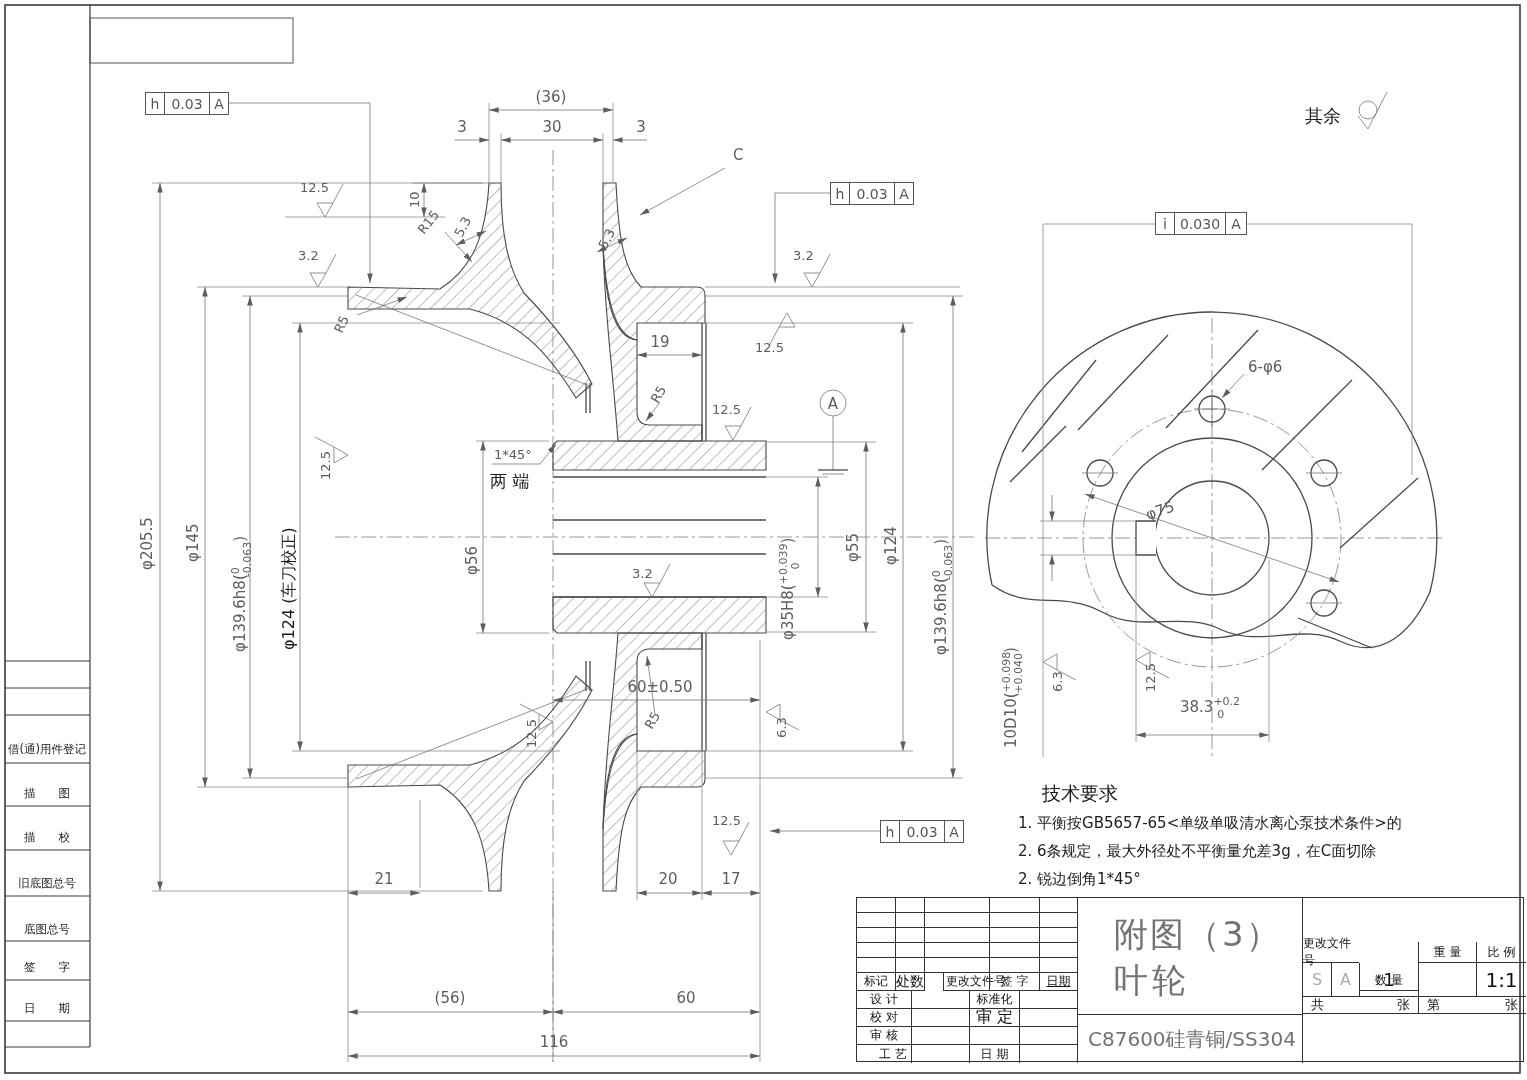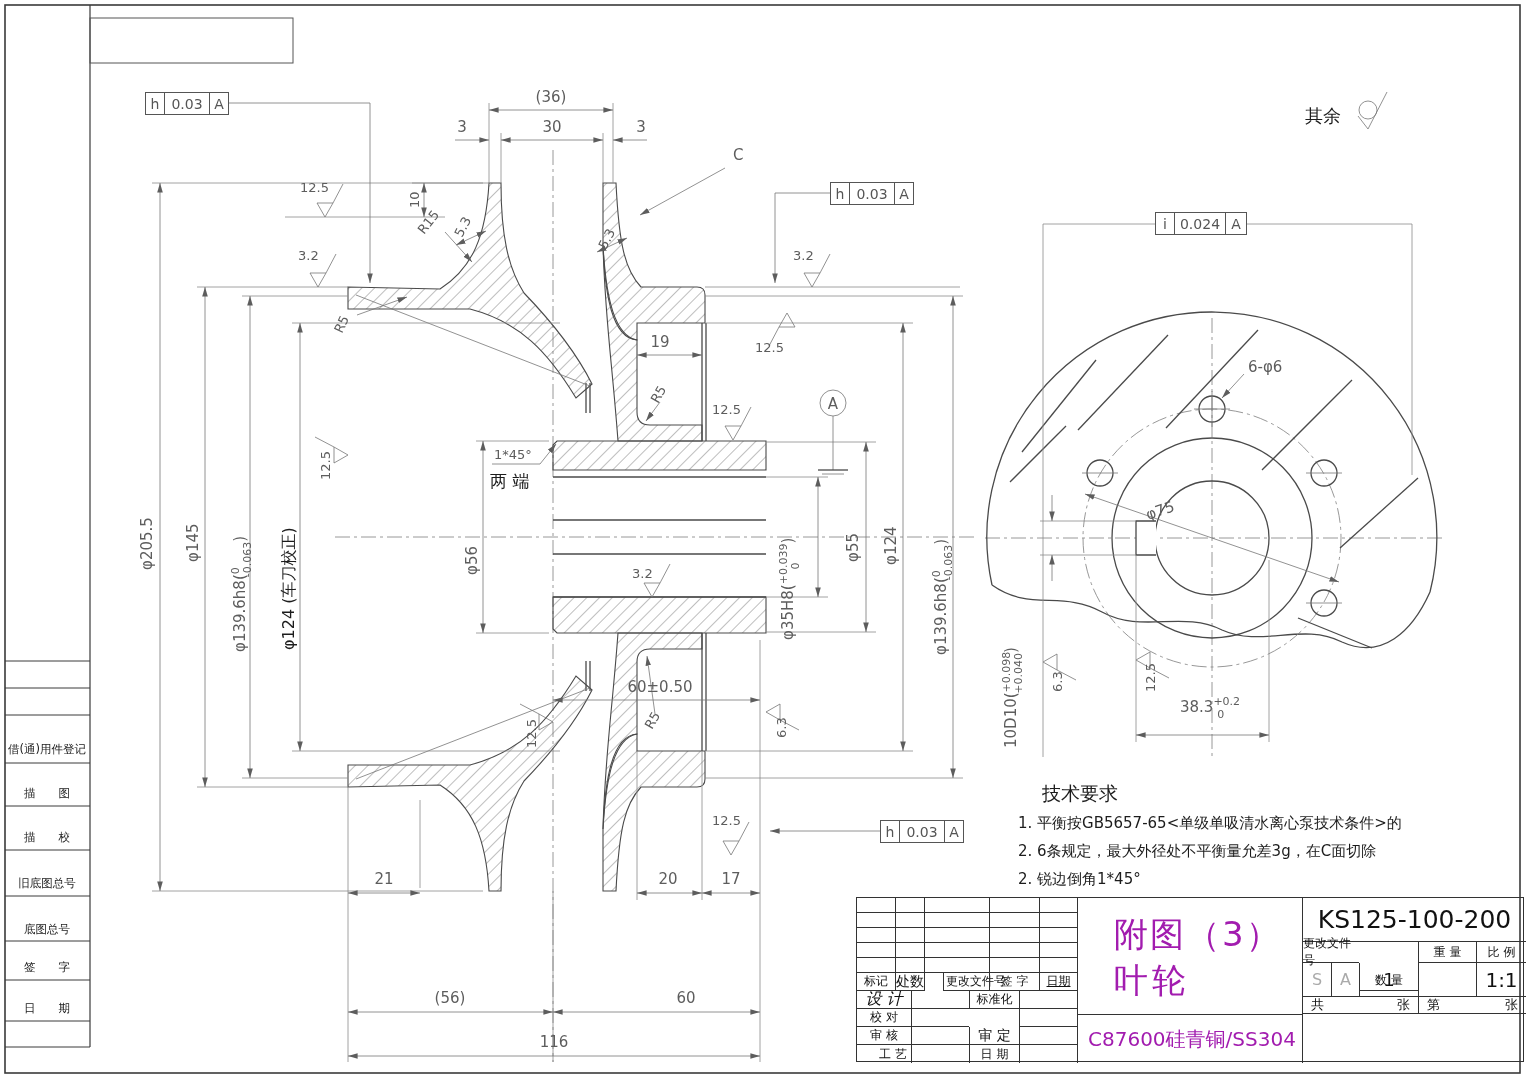--- a/index.html
+++ b/index.html
@@ -11,21 +11,21 @@
   .thin2{stroke:#8a8a8a;stroke-width:.8;fill:none;}
   .cl{stroke:#7d7d7d;stroke-width:.8;fill:none;stroke-dasharray:15 4 3 4;}
   .hatch{fill:url(#hp);stroke:#4a4a4a;stroke-width:1.1;}
   .dt{fill:#5d5d5d;font-size:15px;}
   .dts{fill:#5d5d5d;font-size:13px;}
   .ct{fill:#1c1c1c;}
   .fcf{position:absolute;display:flex;background:#fff;}
   .fcf span{border:1px solid #555;border-left:none;color:#555;font-size:14px;
             display:flex;align-items:center;justify-content:center;height:21px;}
   .fcf span:first-child{border-left:1px solid #555;}
-  .tb{position:absolute;color:#a21caf;}
+  .tb{position:absolute;color:#737373;}
   .tbx{position:absolute;border:1px solid #333;box-sizing:border-box;}
   .cell{position:absolute;display:flex;align-items:center;justify-content:center;
         color:#111;box-sizing:border-box;}
   .bl{border-left:1px solid #333;} .bb{border-bottom:1px solid #333;}
 </style>
 </head>
 <body>
 
 <div id="sheet">
 <svg width="1527" height="1080" viewBox="0 0 1527 1080">
@@ -382,68 +382,67 @@
       <span style="width:44px">0.03</span>
       <span style="width:18px">A</span>
 </div>
 <div class="fcf" style="left:880px;top:820px;">
   <span style="width:18px">h</span>
       <span style="width:44px">0.03</span>
       <span style="width:18px">A</span>
 </div>
 <div class="fcf" style="left:1155px;top:212px;">
   <span style="width:18px">i</span>
-      <span style="width:50px">0.024</span>
+      <span style="width:50px">0.030</span>
       <span style="width:20px">A</span>
 </div>
 
 <div class="tbx" style="left:856px;top:897px;width:668px;height:165px;border-width:1.5px;">
 
   <div style="position:absolute;left:0;top:0;width:220px;height:165px;">
     <div class="cell bb" style="left:0;top:0;width:220px;height:15px;"></div>
     <div class="cell bb" style="left:0;top:15px;width:220px;height:15px;"></div>
     <div class="cell bb" style="left:0;top:30px;width:220px;height:15px;"></div>
     <div class="cell bb" style="left:0;top:45px;width:220px;height:15px;"></div>
     <div class="cell bb" style="left:0;top:60px;width:220px;height:15px;"></div>
     <div style="position:absolute;left:38px;top:0;width:1px;height:93px;background:#333;"></div>
     <div style="position:absolute;left:67px;top:0;width:1px;height:93px;background:#333;"></div>
     <div style="position:absolute;left:132px;top:0;width:1px;height:93px;background:#333;"></div>
     <div style="position:absolute;left:182px;top:0;width:1px;height:93px;background:#333;"></div>
     <div class="cell bb" style="left:0;top:75px;width:38px;height:18px;font-size:12px;">标记</div>
     <div class="cell bb bl" style="left:38px;top:75px;width:29px;height:18px;font-size:14px;">处数</div>
     <div class="cell bb bl" style="left:67px;top:75px;width:65px;height:18px;font-size:12px;margin-left:19px;">更改文件号</div>
     <div class="cell bb bl" style="left:132px;top:75px;width:50px;height:18px;font-size:12px;">签 字</div>
     <div class="cell bb bl" style="left:182px;top:75px;width:38px;height:18px;font-size:12px;text-decoration:underline;">日期</div>
-    <div class="cell bb" style="left:0;top:93px;width:54px;height:18px;font-size:16px;font-style:italic;">设 计</div>
+    <div class="cell bb" style="left:0;top:93px;width:54px;height:18px;font-size:12px;">设 计</div>
     <div class="cell bb bl" style="left:54px;top:93px;width:58px;height:18px;"></div>
     <div class="cell bb bl" style="left:112px;top:93px;width:50px;height:18px;font-size:12px;">标准化</div>
     <div class="cell bb bl" style="left:162px;top:93px;width:58px;height:18px;"></div>
     <div class="cell bb" style="left:0;top:111px;width:54px;height:18px;font-size:12px;">校 对</div>
     <div class="cell bb bl" style="left:54px;top:111px;width:58px;height:18px;"></div>
-    <div class="cell bb bl" style="left:112px;top:129px;width:50px;height:18px;font-size:14px;">审 定</div>
+    <div class="cell bb bl" style="left:112px;top:111px;width:50px;height:18px;font-size:16px;">审 定</div>
     <div class="cell bb bl" style="left:162px;top:111px;width:58px;height:18px;"></div>
     <div class="cell bb" style="left:0;top:129px;width:54px;height:18px;font-size:12px;">审 核</div>
     <div class="cell bb bl" style="left:54px;top:129px;width:58px;height:18px;"></div>
     <div class="cell bb bl" style="left:112px;top:129px;width:50px;height:18px;"></div>
     <div class="cell bb bl" style="left:162px;top:129px;width:58px;height:18px;"></div>
     <div class="cell" style="left:9px;top:147px;width:54px;height:18px;font-size:12px;">工 艺</div>
     <div class="cell bl" style="left:54px;top:147px;width:58px;height:18px;"></div>
     <div class="cell bl" style="left:112px;top:147px;width:50px;height:18px;font-size:12px;">日 期</div>
     <div class="cell bl" style="left:162px;top:147px;width:58px;height:18px;"></div>
   </div>
 
   <div style="position:absolute;left:220px;top:0;width:225px;height:165px;border-left:1px solid #333;box-sizing:border-box;">
     <div class="tb" style="left:36px;top:14px;font-size:34px;letter-spacing:2px;">附图（3）</div>
     <div class="tb" style="left:36px;top:60px;font-size:34px;letter-spacing:4px;">叶轮</div>
     <div style="position:absolute;left:0;top:116px;width:225px;height:1px;background:#333;"></div>
     <div class="tb" style="left:10px;top:128px;font-size:20px;">C87600硅青铜/SS304</div>
   </div>
 
   <div style="position:absolute;left:445px;top:0;width:223px;height:165px;border-left:1px solid #333;box-sizing:border-box;">
-    <div class="cell bb" style="left:0;top:0;width:223px;height:44px;font-size:25px;">KS125-100-200</div>
     <div class="cell bb" style="left:0;top:44px;width:56px;height:21px;font-size:12px;">更改文件号</div>
     <div class="cell bb bl" style="left:56px;top:44px;width:59px;height:21px;font-size:12px;margin-top:28px;">数 量</div>
     <div class="cell bb bl" style="left:115px;top:44px;width:58px;height:21px;font-size:12px;">重 量</div>
     <div class="cell bb bl" style="left:173px;top:44px;width:50px;height:21px;font-size:12px;">比 例</div>
     <div class="cell bb" style="left:0;top:65px;width:28px;height:34px;color:#aaa;font-size:16px;">S</div>
     <div class="cell bb bl" style="left:28px;top:65px;width:28px;height:34px;color:#aaa;font-size:16px;">A</div>
     <div class="cell bb bl" style="left:56px;top:65px;width:59px;height:34px;font-size:18px;">1</div>
     <div class="cell bb bl" style="left:115px;top:65px;width:58px;height:34px;"></div>
     <div class="cell bb bl" style="left:173px;top:65px;width:50px;height:34px;font-size:20px;">1:1</div>
     <div class="cell bb" style="left:0;top:99px;width:115px;height:17px;font-size:13px;justify-content:space-between;padding:0 8px;">

